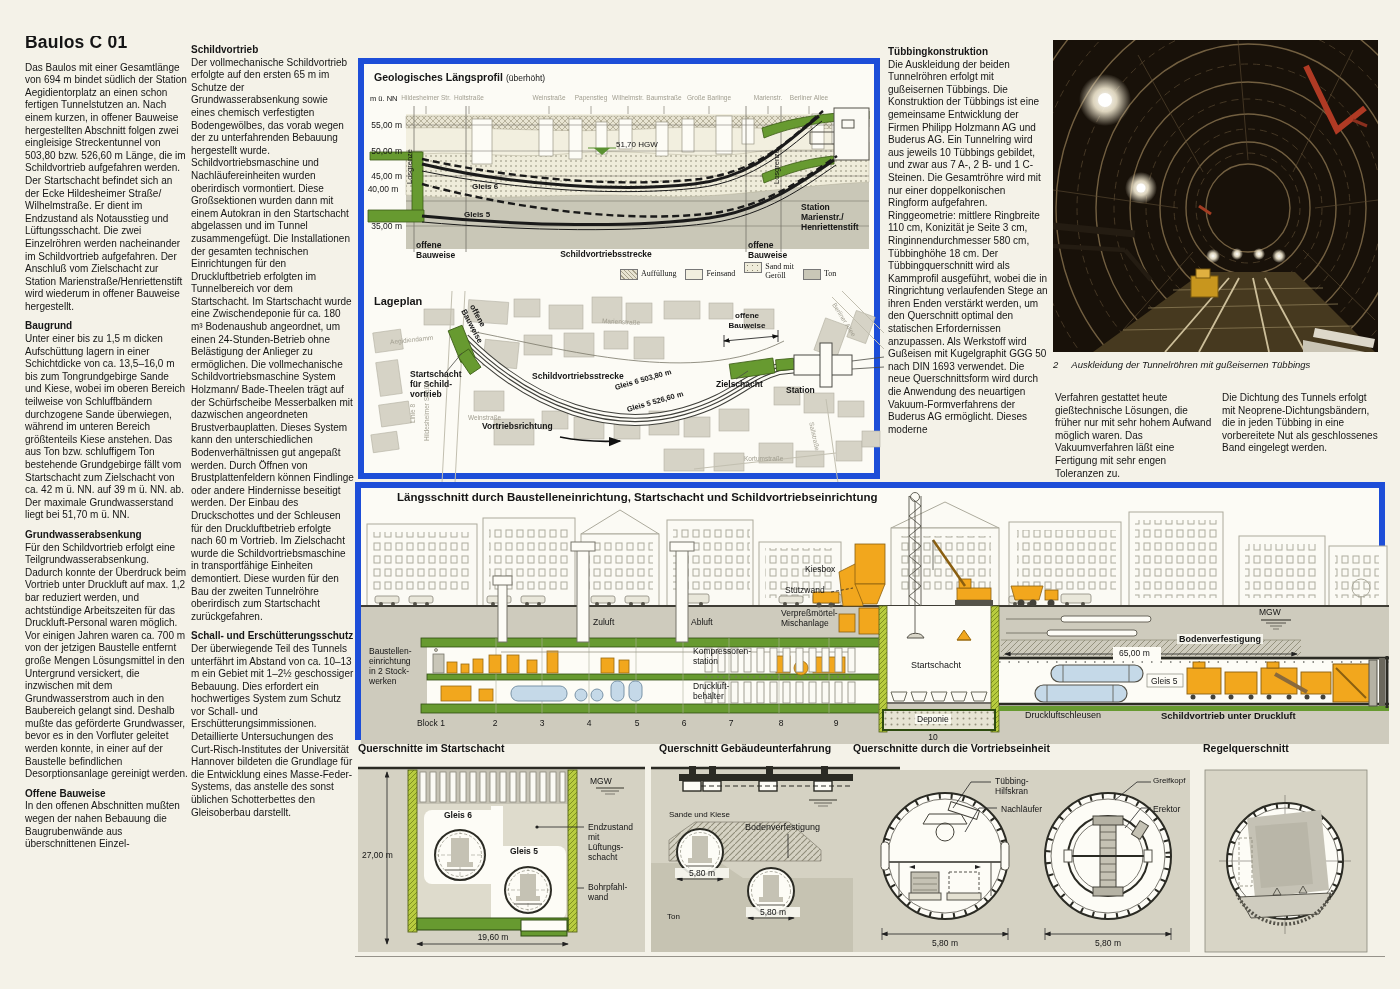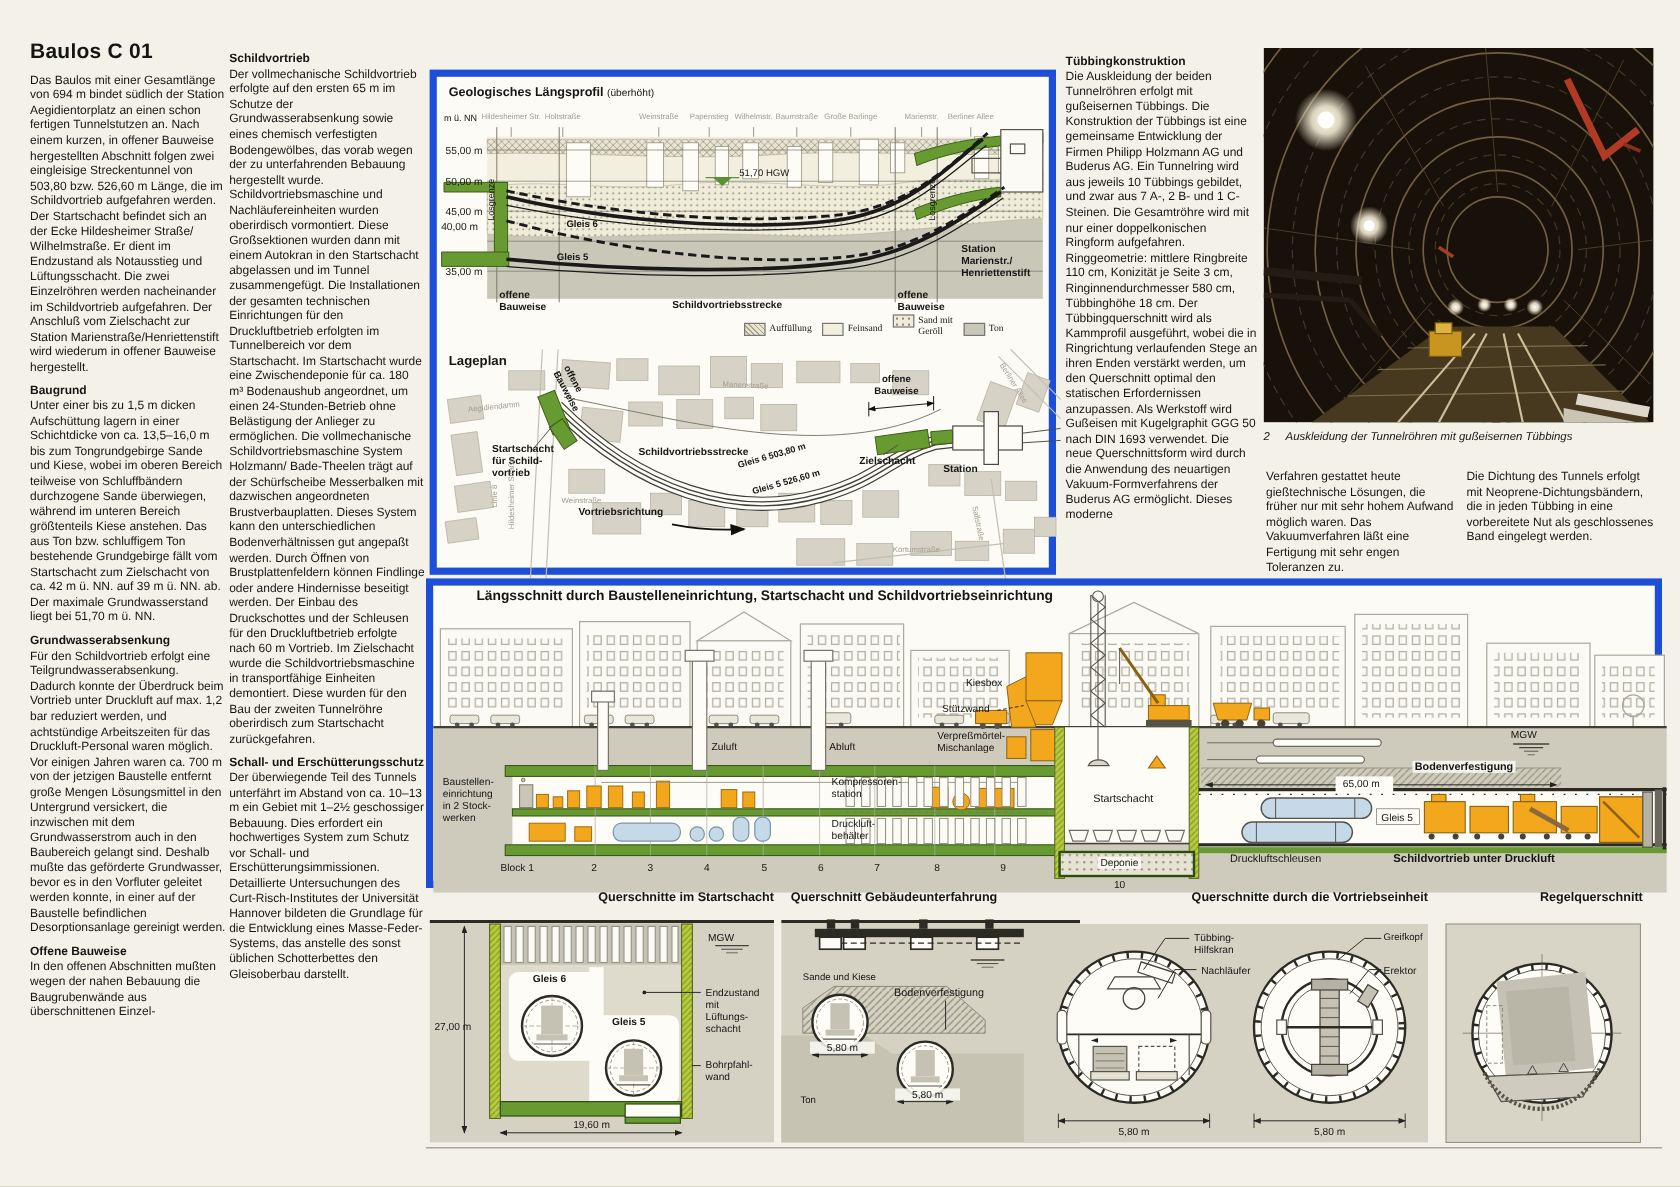--- a/index.html
+++ b/index.html
@@ -17,21 +17,21 @@
   .chip{background:rgba(252,251,245,.85);padding:0 2px;}
   .vert{writing-mode:vertical-rl;transform:rotate(180deg);}
   .legend{position:absolute;display:flex;gap:9px;font-size:8px;line-height:9px;align-items:flex-end;font-family:Liberation Serif, serif;}
   .legend .sw{width:16px;height:9px;border:1px solid #777;margin-right:3px;flex:none;}
   .legend .item{display:flex;align-items:flex-start;}
   .sw.cross{background:repeating-linear-gradient(45deg,#e8e4d2 0 2px,#a8a28c 2px 3px),
              repeating-linear-gradient(-45deg,#e8e4d2 0 2px,#a8a28c 2px 3px);background-color:#e8e4d2;}
   .sw.plain{background:#f2efdf;}
   .sw.dots{background:radial-gradient(#8a8672 0.8px,transparent 1px);background-size:5px 5px;background-color:#efecda;}
   .sw.ton{background:#c9c7b7;}
-  .qtitle{position:absolute;left:0;right:0;top:2px;text-align:right;font-weight:700;font-size:10.5px;}
+  .qtitle{position:absolute;left:0;right:0;top:2px;text-align:left;font-weight:700;font-size:10.5px;}
   .cap{position:absolute;font-size:9.5px;font-style:italic;display:flex;gap:13px;}
   svg{display:block;}
 </style>
 </head>
 <body>
 
 <div class="page">
 
   <div class="tcol" style="left:25px;top:36px;height:935px;overflow:hidden">
     <h1>Baulos C 01</h1>

